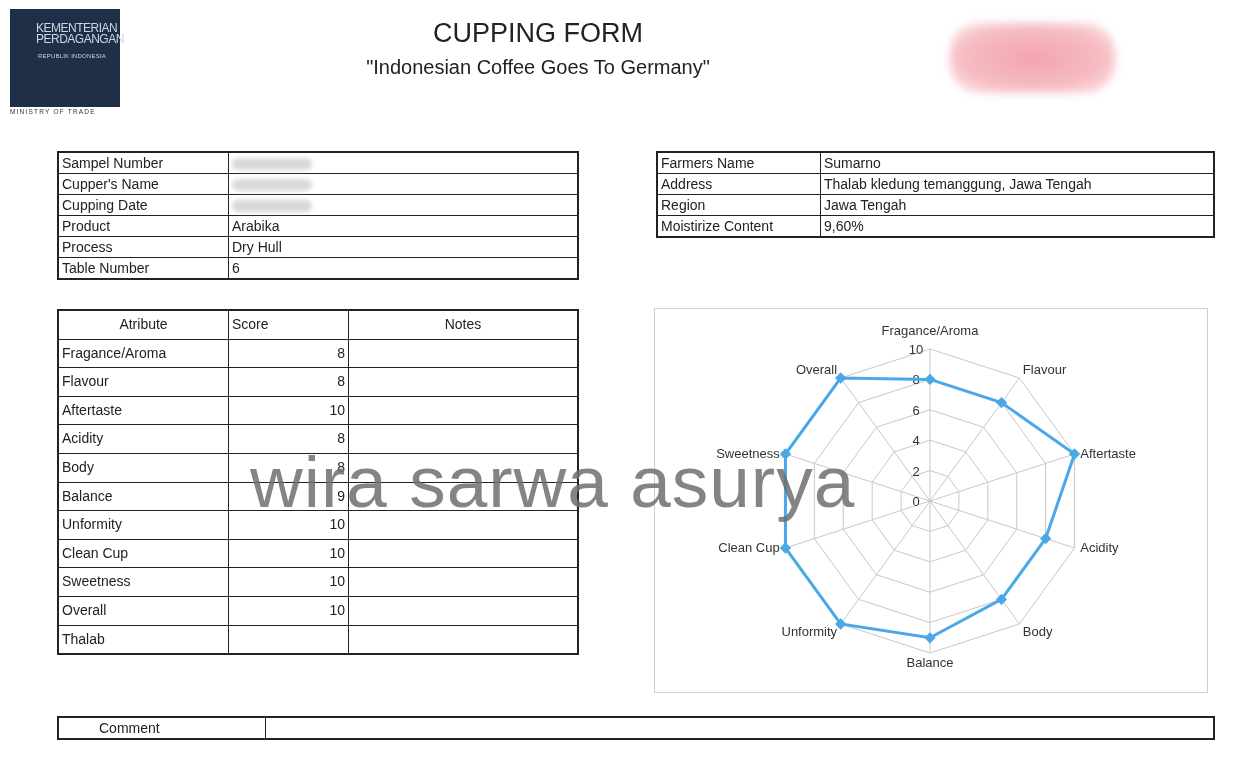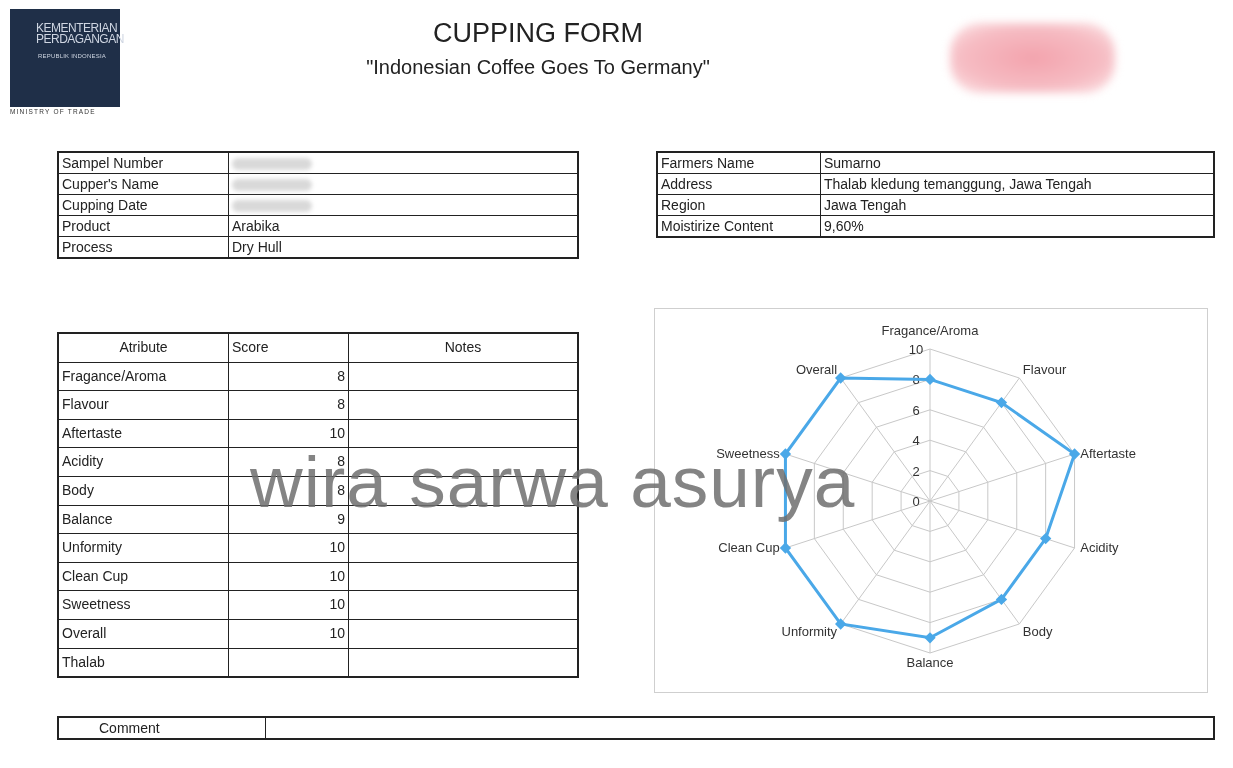--- a/index.html
+++ b/index.html
@@ -19,21 +19,21 @@
 
   table.grid { position:absolute; border-collapse:collapse; border:2.5px solid #222; }
   table.grid td { border:1.5px solid #222; font-size:14px; padding:0 3px; height:20px; line-height:20px; white-space:nowrap; }
   .redact { display:inline-block; width:80px; height:12px; border-radius:8px; background:#d9d9d9; filter:blur(2px); vertical-align:middle; }
 
   #info-left { left:57px; top:151px; width:522px; }
   #info-left td.k { width:163px; }
   #info-right { left:656px; top:151px; width:559px; }
   #info-right td.k { width:156px; }
 
-  #scores { left:57px; top:309px; width:522px;margin-top:23px; }
+  #scores { left:57px; top:309px; width:522px; }
   #scores td { height:27.6px; line-height:27.6px; }
   #scores td.c1 { width:163px; }
   #scores td.c2 { width:113px; text-align:right; }
   #scores tr.hdr td { text-align:center; height:27px; }
   #scores td.c2.h { text-align:left; }
 
   #comment { left:57px; top:716px; width:1158px; }
   #comment td.k { width:163px;padding-left:40px; }
 
   .chart-box { position:absolute; left:654px; top:308px; width:552px; height:383px; border:1px solid #cfcfcf; background:#fff; }
@@ -77,20 +77,24 @@
         <td class="k">Cupping Date</td>
         <td><span class="redact"></span></td>
       </tr>
       <tr>
         <td class="k">Product</td>
         <td>Arabika</td>
       </tr>
       <tr>
         <td class="k">Process</td>
         <td>Dry Hull</td>
+      </tr>
+      <tr>
+        <td class="k">Table Number</td>
+        <td>6</td>
       </tr>
     </tbody>
 </table>
 
 <table class="grid" id="info-right">
   <tbody id="info-right-body">
       <tr>
         <td class="k">Farmers Name</td>
         <td>Sumarno</td>
       </tr>

